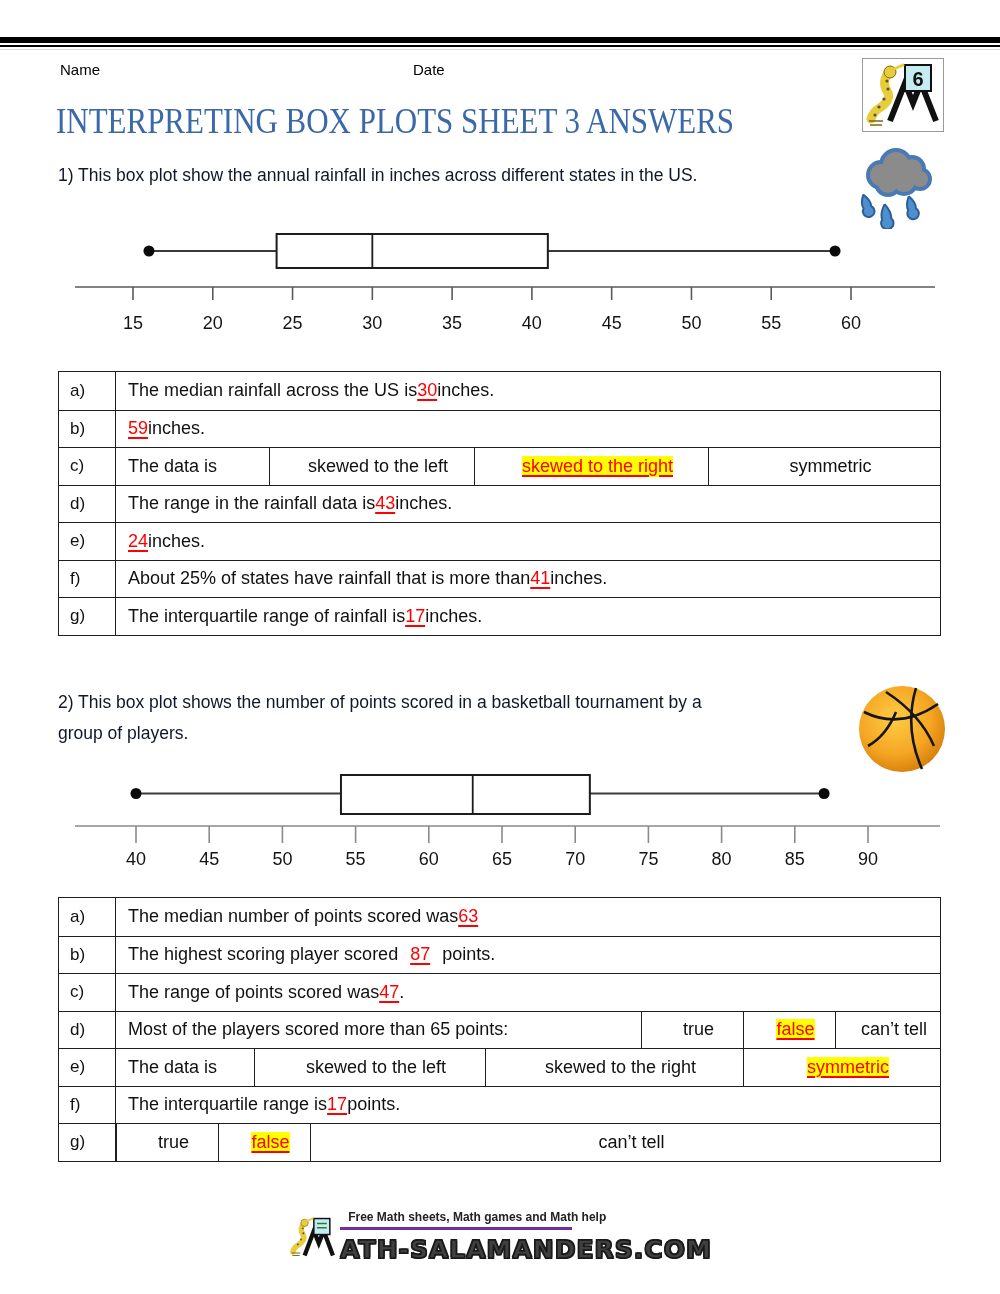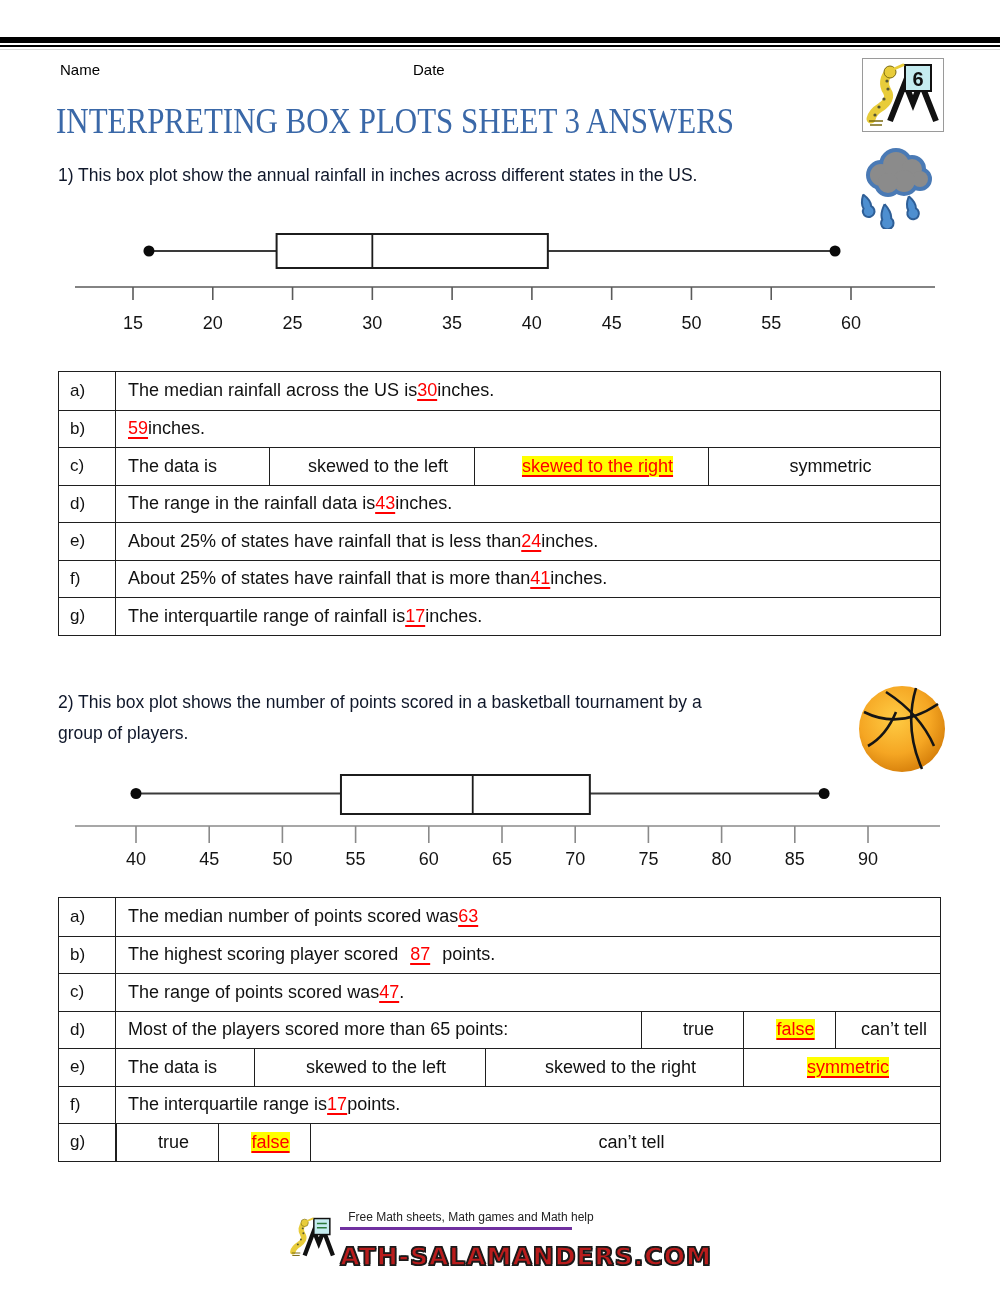--- a/index.html
+++ b/index.html
@@ -35,25 +35,25 @@
   .wcell{display:flex;align-items:center;box-sizing:border-box;font-size:18px;overflow:hidden;white-space:nowrap;}
   .wcell.bl{border-left:1.4px solid #1f1f1f;}
   .wcell.left{justify-content:flex-start;padding-left:12px;}
   .wcell.center{justify-content:center;padding-left:12px;}
   .ans{color:#ff0000;text-decoration:underline;text-underline-offset:3px;text-decoration-thickness:1.5px;}
   .hl{background:#ffff00;}
 
   
   .footer{position:absolute;left:0;top:1210px;width:1000px;display:flex;justify-content:center;align-items:flex-start;}
   .footer-col{margin-left:4px;display:flex;flex-direction:column;align-items:flex-start;}
-  .tagline{font-size:12px;font-weight:normal;color:#222;padding-left:8px;}
+  .tagline{font-size:12px;font-weight:bold;color:#222;padding-left:8px;}
   .purple-line{height:3px;background:#7030a0;width:232px;margin-top:3px;}
   .site-text{
-    margin-top:12px;font-family:"DejaVu Sans",sans-serif;font-size:25px;font-weight:bold;letter-spacing:1px;
-    color:#b91c1c;-webkit-text-stroke:1.3px #1a1a1a;
+    margin-top:5px;font-family:"DejaVu Sans",sans-serif;font-size:25px;font-weight:bold;letter-spacing:1px;
+    color:#404040;-webkit-text-stroke:1.3px #1a1a1a;
     text-shadow:1px 1px 0 #1a1a1a,-1px -1px 0 #1a1a1a,1px -1px 0 #1a1a1a,-1px 1px 0 #1a1a1a;
     white-space:nowrap;
   }
 </style>
 </head>
 <body>
 
 <div class="bar-thick"></div>
 <div class="bar-thin"></div>
 <div class="bar-faint"></div>
@@ -174,21 +174,20 @@
       <div class="wlabel">d)</div>
       <div class="wcell left" style="flex: 1 1 auto;">
         <span>The range in the rainfall data is </span>
         <span class="ans">43</span>
         <span> inches.</span>
       </div>
     </div>
     <div class="wrow">
       <div class="wlabel">e)</div>
       <div class="wcell left" style="flex: 1 1 auto;">
-        <span>About 25% of states have rainfall that is less than </span>
         <span class="ans">24</span>
         <span> inches.</span>
       </div>
     </div>
     <div class="wrow">
       <div class="wlabel">f)</div>
       <div class="wcell left" style="flex: 1 1 auto;">
         <span>About 25% of states have rainfall that is more than </span>
         <span class="ans">41</span>
         <span> inches.</span>

